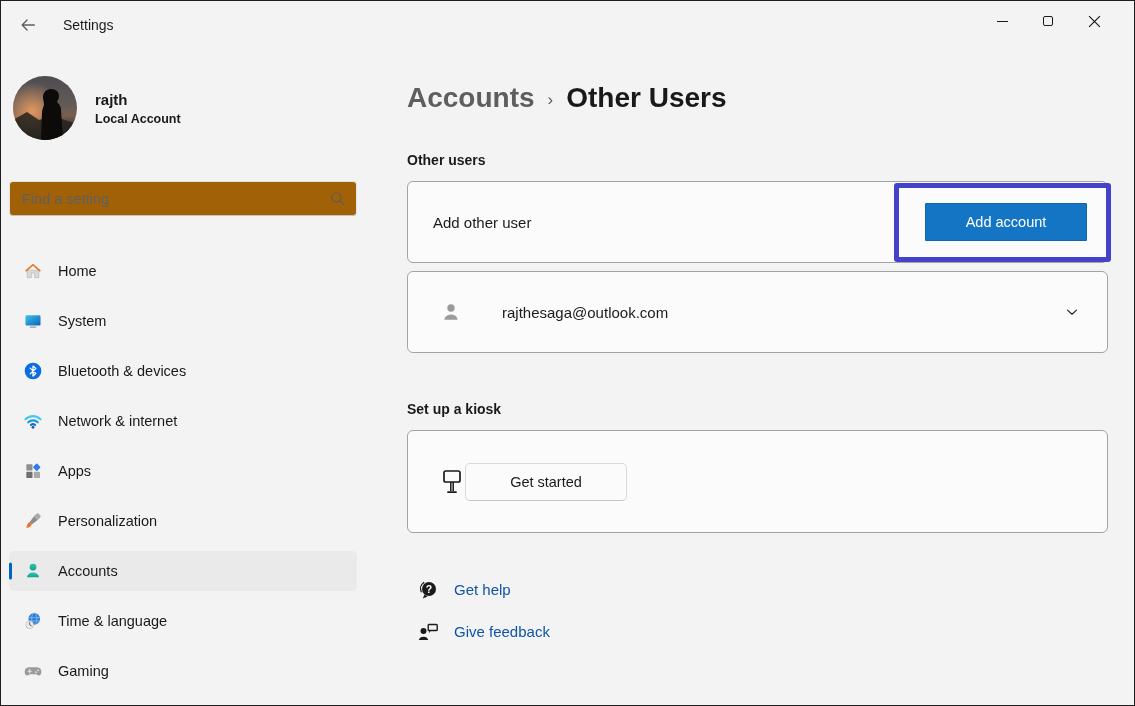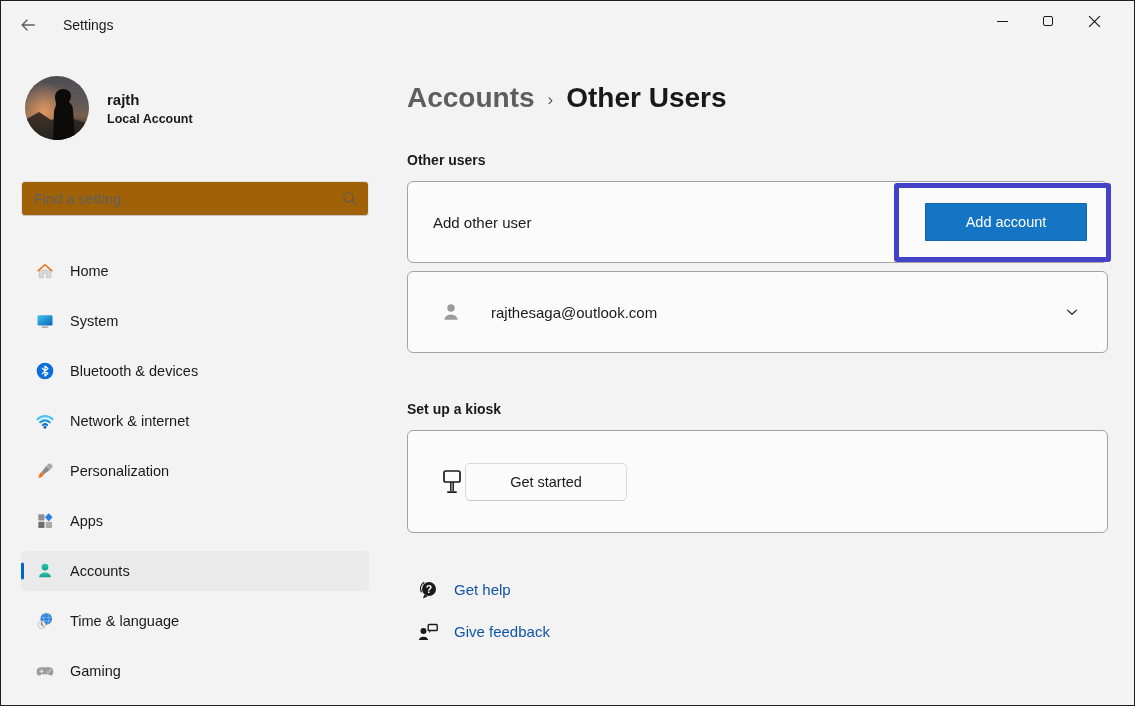--- a/index.html
+++ b/index.html
@@ -18,21 +18,21 @@
   
   .titlebar{position:absolute;top:0;left:0;right:16px;height:48px;display:flex;align-items:center;text-align:right;}
   .back-button{width:38px;height:34px;margin-left:8px;display:flex;align-items:center;justify-content:center;border-radius:5px;background:transparent;border:none;cursor:pointer;}
   .titlebar-title{margin-left:16px;font-size:14px;color:#1b1b1b;}
   .window-controls{position:absolute;right:1px;top:1px;display:flex;}
   .win-btn{width:46px;height:38px;display:flex;align-items:center;justify-content:center;background:transparent;border:none;cursor:pointer;}
   .glyph-min{display:block;width:11px;border-top:1.2px solid #1a1a1a;}
   .glyph-max{display:block;width:10px;height:10px;border:1.2px solid #1a1a1a;border-radius:2px;}
 
   
-  .sidebar{position:absolute;top:48px;left:0;width:390px;bottom:0;padding-left:20px;}
+  .sidebar{position:absolute;top:48px;left:0;width:390px;bottom:0;padding-left:8px;}
   .user-card{display:flex;align-items:center;gap:18px;margin-top:27px;margin-left:4px;}
   .avatar{width:64px;height:64px;border-radius:50%;overflow:hidden;flex:none;}
   .user-name{font-size:15px;font-weight:700;}
   .user-type{font-size:12.5px;margin-top:4px;font-weight:bold;}
   .search-box{margin-top:41px;width:348px;height:35px;background:#a16207;border:1px solid #e3e3e3;border-bottom-color:#c4c4c4;border-radius:4px;display:flex;align-items:center;padding:0 10px 0 12px;}
   .search-input{flex:1;border:none;outline:none;background:transparent;font-size:14.5px;color:#1a1a1a;font-family:inherit;}
   .search-input::placeholder{color:#5f5f5f;opacity:1;}
   .nav{margin-top:35px;display:flex;flex-direction:column;gap:10px;}
   .nav-item{position:relative;width:348px;height:40px;border-radius:5px;display:flex;align-items:center;gap:15px;padding-left:14px;font-size:14.5px;cursor:pointer;}
   .nav-item.selected{background:#eaeaea;}
@@ -45,21 +45,21 @@
   .crumb-parent{color:#5e5e5e;cursor:pointer;}
   .crumb-sep{color:#5e5e5e;font-size:17px;font-weight:400;padding-top:4px;}
   .crumb-current{color:#191919;}
   .section-heading{font-size:14px;font-weight:700;color:#1a1a1a;}
   .heading-other{margin-top:33px;}
   .heading-kiosk{margin-top:48px;}
   .card{background:#fbfbfb;border:1px solid #a3a3a3;border-radius:6px;display:flex;align-items:center;}
   .card-add{height:82px;margin-top:13px;padding:0 20px 0 25px;}
   .add-label{flex:1;font-size:15px;}
   .primary-button{width:162px;height:38px;background:var(--primary-button);color:#fff;border:1px solid rgba(0,0,0,0.12);border-radius:1px;font-size:14.5px;font-family:inherit;cursor:pointer;}
-  .card-account{height:82px;margin-top:8px;padding:0 22px 0 31px;gap:0;cursor:pointer;}
+  .card-account{height:82px;margin-top:8px;padding:0 22px 0 31px;gap:11px;cursor:pointer;}
   .person-icon{width:24px;height:24px;flex:none;}
   .account-email{flex:1;font-size:15px;margin-left:28px;}
   .chevron-btn{background:none;border:none;display:flex;align-items:center;cursor:pointer;padding:4px;}
   .card-kiosk{height:103px;margin-top:13px;padding:0 21px 0 31px;}
   .kiosk-icon{width:26px;height:30px;flex:none;}
   .kiosk-text{flex:1;margin-left:27px;}
   .kiosk-title{font-size:15px;}
   .kiosk-desc{font-size:13px;color:#5e5e5e;line-height:21px;margin-top:3px;max-width:440px;}
   .secondary-button{width:162px;height:38px;background:#fbfbfb;border:1px solid #d9d9d9;border-bottom-color:#c6c6c6;border-radius:5px;font-size:14.5px;color:#1a1a1a;font-family:inherit;cursor:pointer;}
   .footer-links{margin-top:42px;padding-left:8px;display:flex;flex-direction:column;gap:13px;}
@@ -186,38 +186,38 @@
               <path d="M9.5 16.8 a4 4 0 0 1 5 0" stroke="#0e72c8" stroke-width="2.6" fill="none" stroke-linecap="round"></path>
               <circle cx="12" cy="19.6" r="1.7" fill="#0a5cae"></circle>
             </svg>
         </span>
         <span>Network &amp; internet</span>
       </div>
 
       <div class="nav-item">
         <span class="nav-icon">
           <svg width="20" height="20" viewBox="0 0 24 24">
-              <path d="M13.2 6.4 L17.6 10.8 L20.6 7.8 a1.9 1.9 0 0 0 0-2.7 L18.9 3.4 a1.9 1.9 0 0 0-2.7 0 Z" fill="#a9a9a9"></path>
-              <path d="M13.2 6.4 L17.6 10.8 L10.5 16.2 L7.8 13.5 Z" fill="#8b8b8b"></path>
-              <path d="M7.8 13.5 L10.5 16.2 C9.5 19 6.5 20.5 3.5 19.8 C5 18.6 4.8 16.8 5.6 15.3 C6.2 14.2 7 13.7 7.8 13.5 Z" fill="#f2711c"></path>
-            </svg>
-        </span>
-        <span>Personalization</span>
-      </div>
-
-      <div class="nav-item">
-        <span class="nav-icon">
-          <svg width="20" height="20" viewBox="0 0 24 24">
               <rect x="4" y="4" width="7.4" height="7.4" rx="1" fill="#8f8f8f"></rect>
               <rect x="4" y="13" width="7.4" height="7.4" rx="1" fill="#6f6f6f"></rect>
               <rect x="13" y="13" width="7.4" height="7.4" rx="1" fill="#aaaaaa"></rect>
               <rect x="13.1" y="4.1" width="6.8" height="6.8" rx="1" fill="#2b7de9" transform="rotate(45 16.5 7.5)"></rect>
             </svg>
         </span>
         <span>Apps</span>
+      </div>
+
+      <div class="nav-item">
+        <span class="nav-icon">
+          <svg width="20" height="20" viewBox="0 0 24 24">
+              <path d="M13.2 6.4 L17.6 10.8 L20.6 7.8 a1.9 1.9 0 0 0 0-2.7 L18.9 3.4 a1.9 1.9 0 0 0-2.7 0 Z" fill="#a9a9a9"></path>
+              <path d="M13.2 6.4 L17.6 10.8 L10.5 16.2 L7.8 13.5 Z" fill="#8b8b8b"></path>
+              <path d="M7.8 13.5 L10.5 16.2 C9.5 19 6.5 20.5 3.5 19.8 C5 18.6 4.8 16.8 5.6 15.3 C6.2 14.2 7 13.7 7.8 13.5 Z" fill="#f2711c"></path>
+            </svg>
+        </span>
+        <span>Personalization</span>
       </div>
 
       <div class="nav-item selected">
         <span class="selected-pill"></span>
         <span class="nav-icon">
           <svg width="20" height="20" viewBox="0 0 24 24">
               <defs>
                 <linearGradient id="accg" x1="0" y1="0" x2="0" y2="1">
                   <stop offset="0" stop-color="#2ec6b4"></stop>
                   <stop offset="1" stop-color="#13a08f"></stop>

